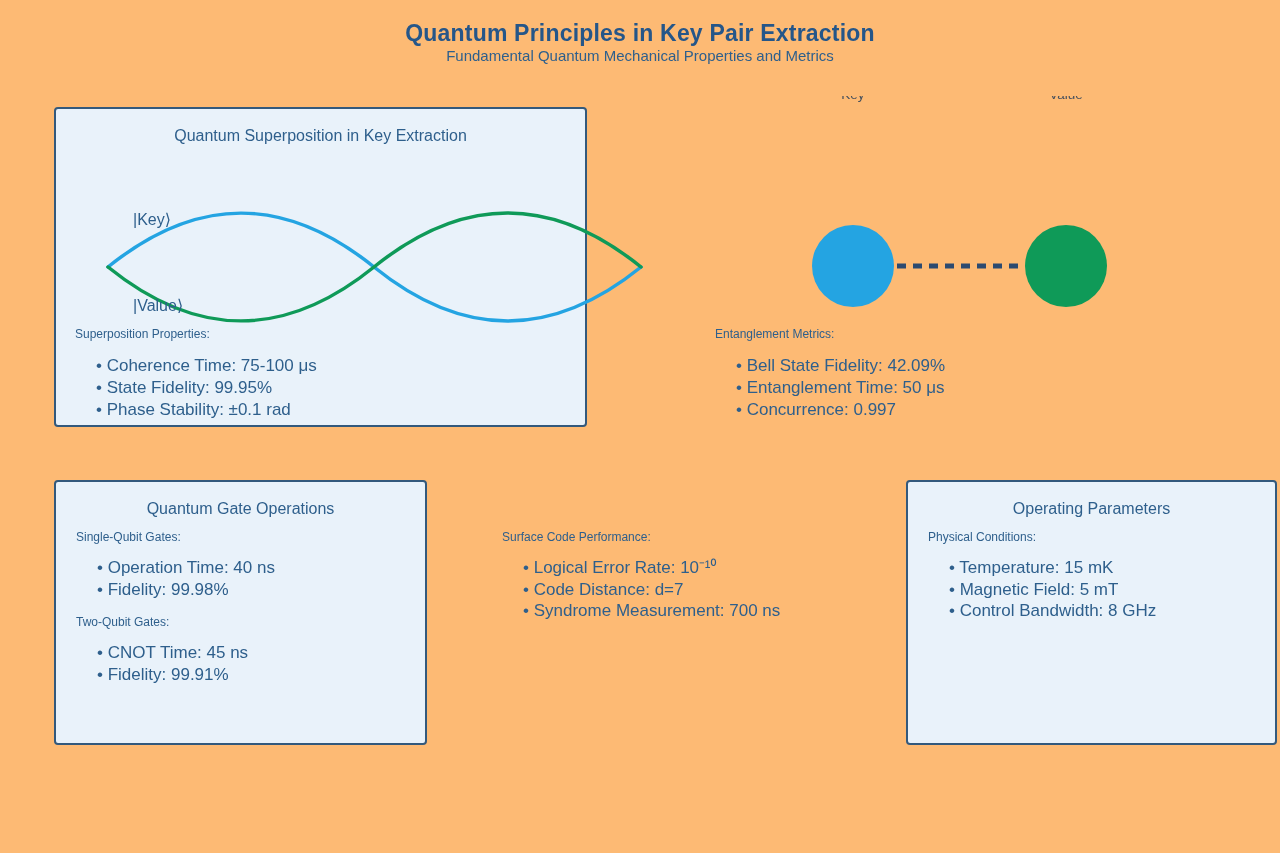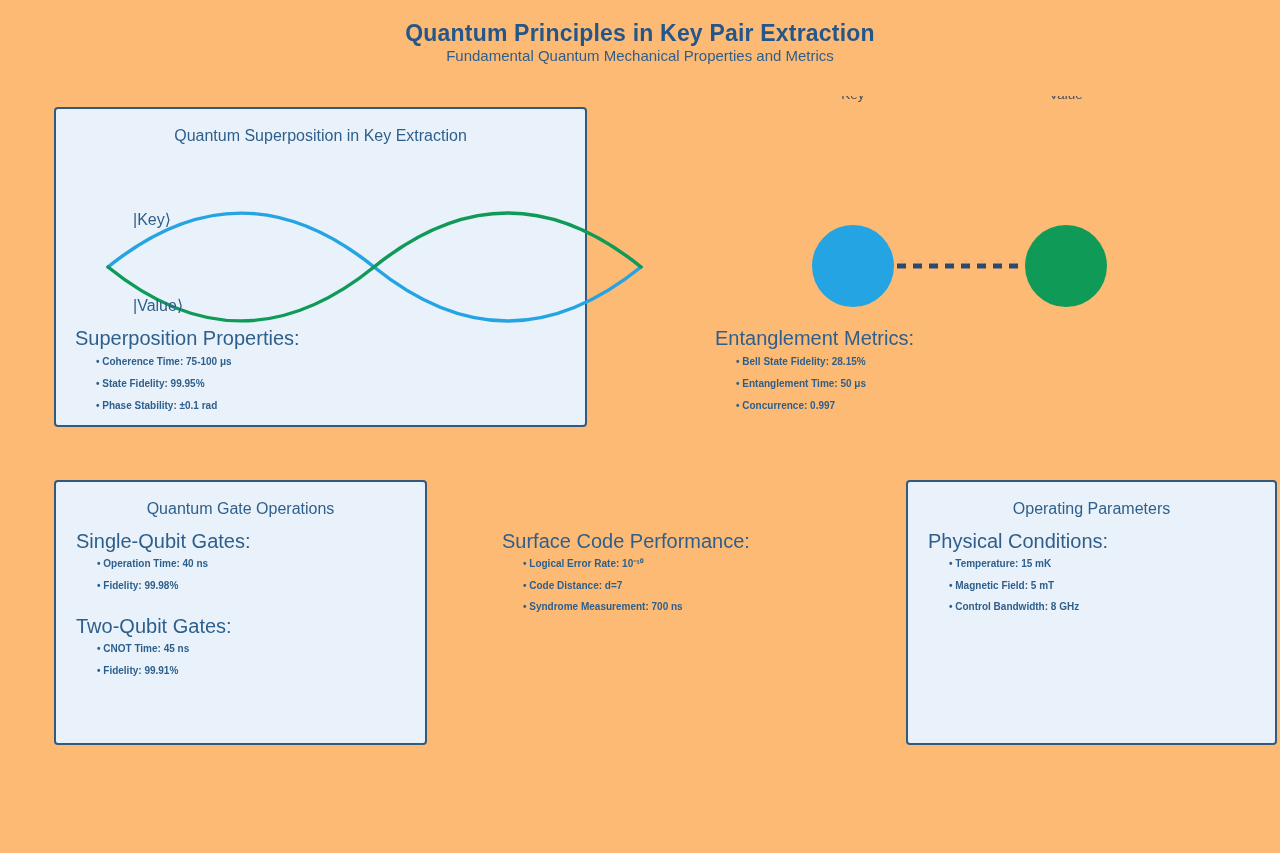--- a/index.html
+++ b/index.html
@@ -17,22 +17,22 @@
     font-size:15px;color:#2e5f8c;
   }
   .panel{
     position:absolute;box-sizing:border-box;
     background:#e9f2fa;border:2px solid #33597c;border-radius:4px;
   }
   .panel-title{
     position:absolute;left:0;top:18px;width:100%;text-align:center;
     font-size:16px;color:#2e5f8c;
   }
-  .section-header{font-size:20px;color:#2e5f8c;line-height:1;white-space:nowrap;}
-  .bullet{font-size:10px;color:#2e5f8c;line-height:1;white-space:nowrap;font-weight:bold;}
+  .section-header{font-size:12px;color:#2e5f8c;line-height:1;white-space:nowrap;}
+  .bullet{font-size:17px;color:#2e5f8c;line-height:1;white-space:nowrap;}
   .ket-label{font-size:16px;color:#2e5f8c;line-height:1;white-space:nowrap;}
   .clipped-label{
     position:absolute;top:96px;height:8px;width:70px;overflow:hidden;text-align:center;
   }
   .clipped-label span{
     display:block;margin-top:-9px;font-size:13.5px;color:#47505c;line-height:1.15;
   }
   svg.overlay{position:absolute;left:0;top:0;pointer-events:none;}
 </style>
 </head>
@@ -51,21 +51,21 @@
   <div class="abs bullet" style="left:96px;top:379px;">• State Fidelity: 99.95%</div>
   <div class="abs bullet" style="left:96px;top:401px;">• Phase Stability: ±0.1 rad</div>
 
   <div class="clipped-label" style="left:818px;">
     <span>Key</span>
   </div>
   <div class="clipped-label" style="left:1031px;">
     <span>Value</span>
   </div>
   <div class="abs section-header" style="left:715px;top:328px;">Entanglement Metrics:</div>
-  <div class="abs bullet" style="left:736px;top:357px;">• Bell State Fidelity: 28.15%</div>
+  <div class="abs bullet" style="left:736px;top:357px;">• Bell State Fidelity: 42.09%</div>
   <div class="abs bullet" style="left:736px;top:379px;">• Entanglement Time: 50 μs</div>
   <div class="abs bullet" style="left:736px;top:401px;">• Concurrence: 0.997</div>
 
   <div class="panel" style="left:54px;top:480px;width:373px;height:265px;">
     <div class="panel-title">Quantum Gate Operations</div>
   </div>
   <div class="abs section-header" style="left:76px;top:531px;">Single-Qubit Gates:</div>
   <div class="abs bullet" style="left:97px;top:559px;">• Operation Time: 40 ns</div>
   <div class="abs bullet" style="left:97px;top:581px;">• Fidelity: 99.98%</div>
   <div class="abs section-header" style="left:76px;top:616px;">Two-Qubit Gates:</div>

